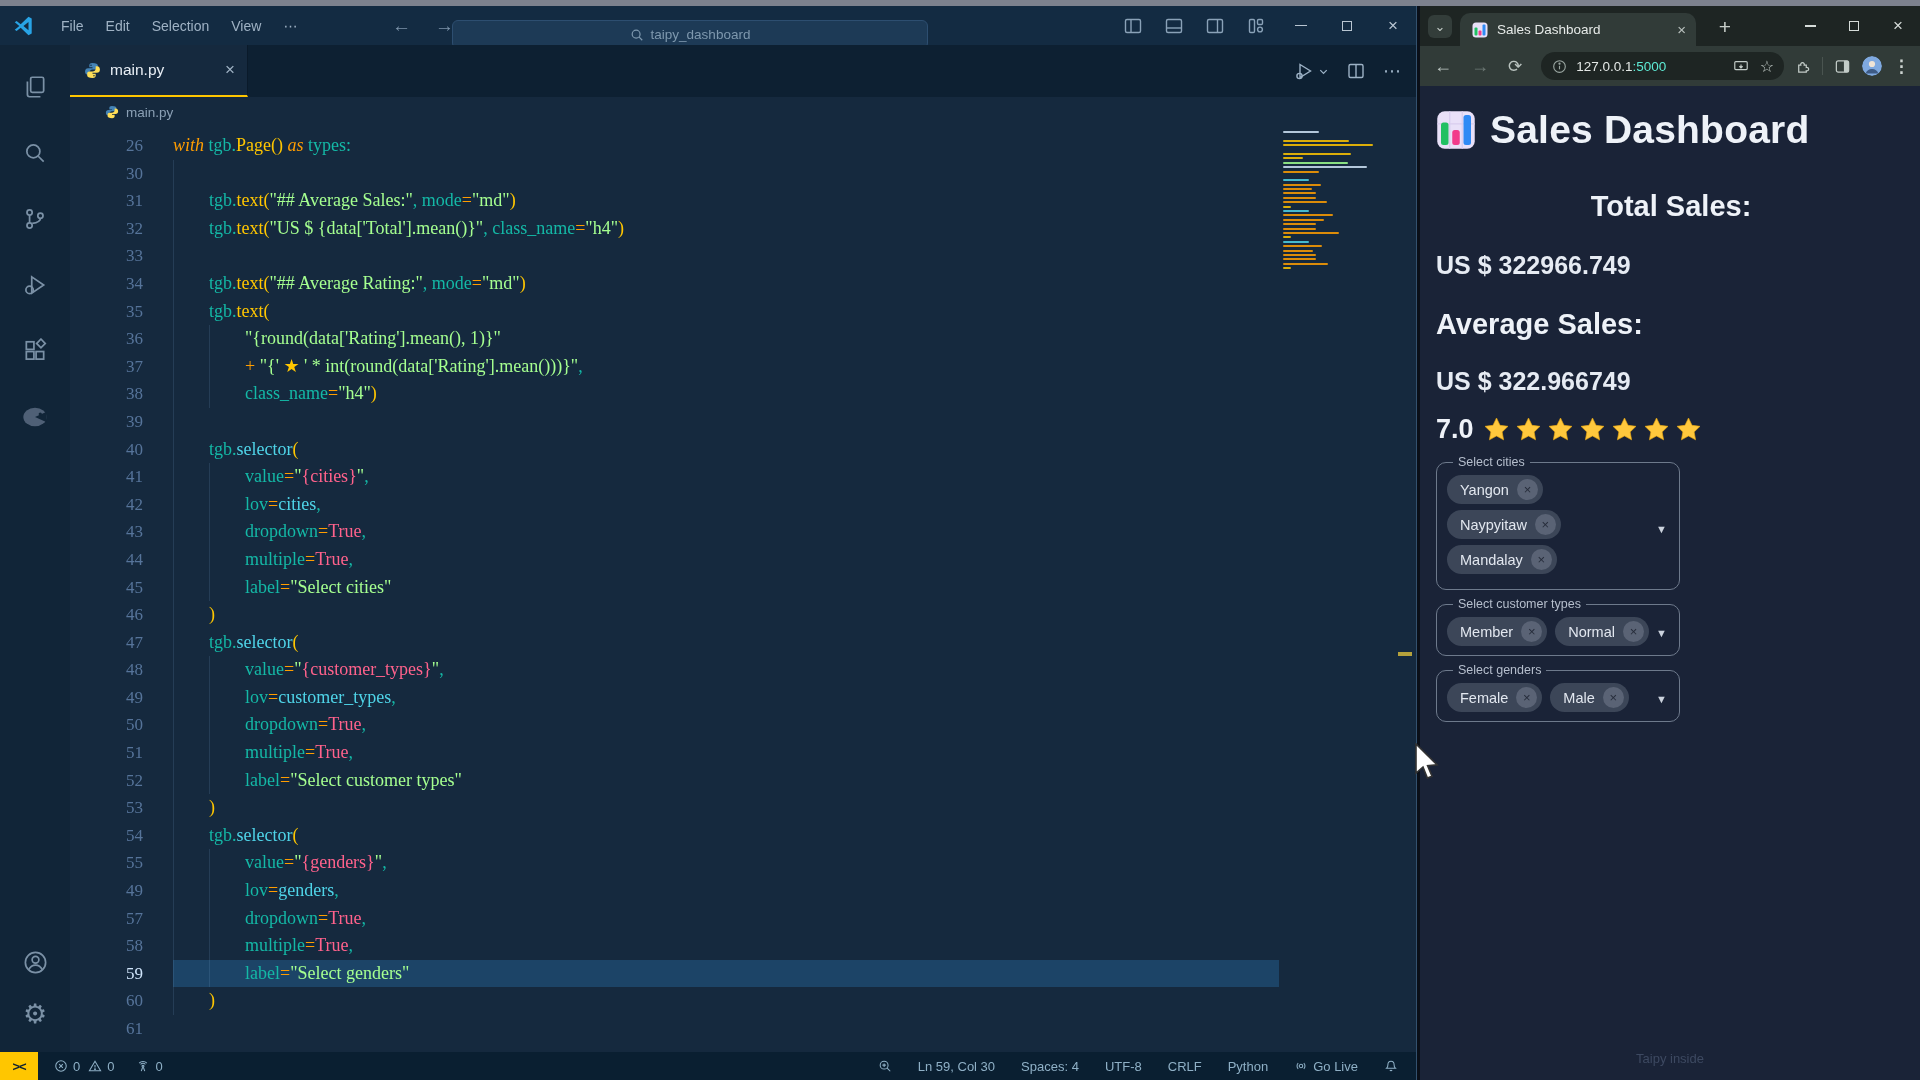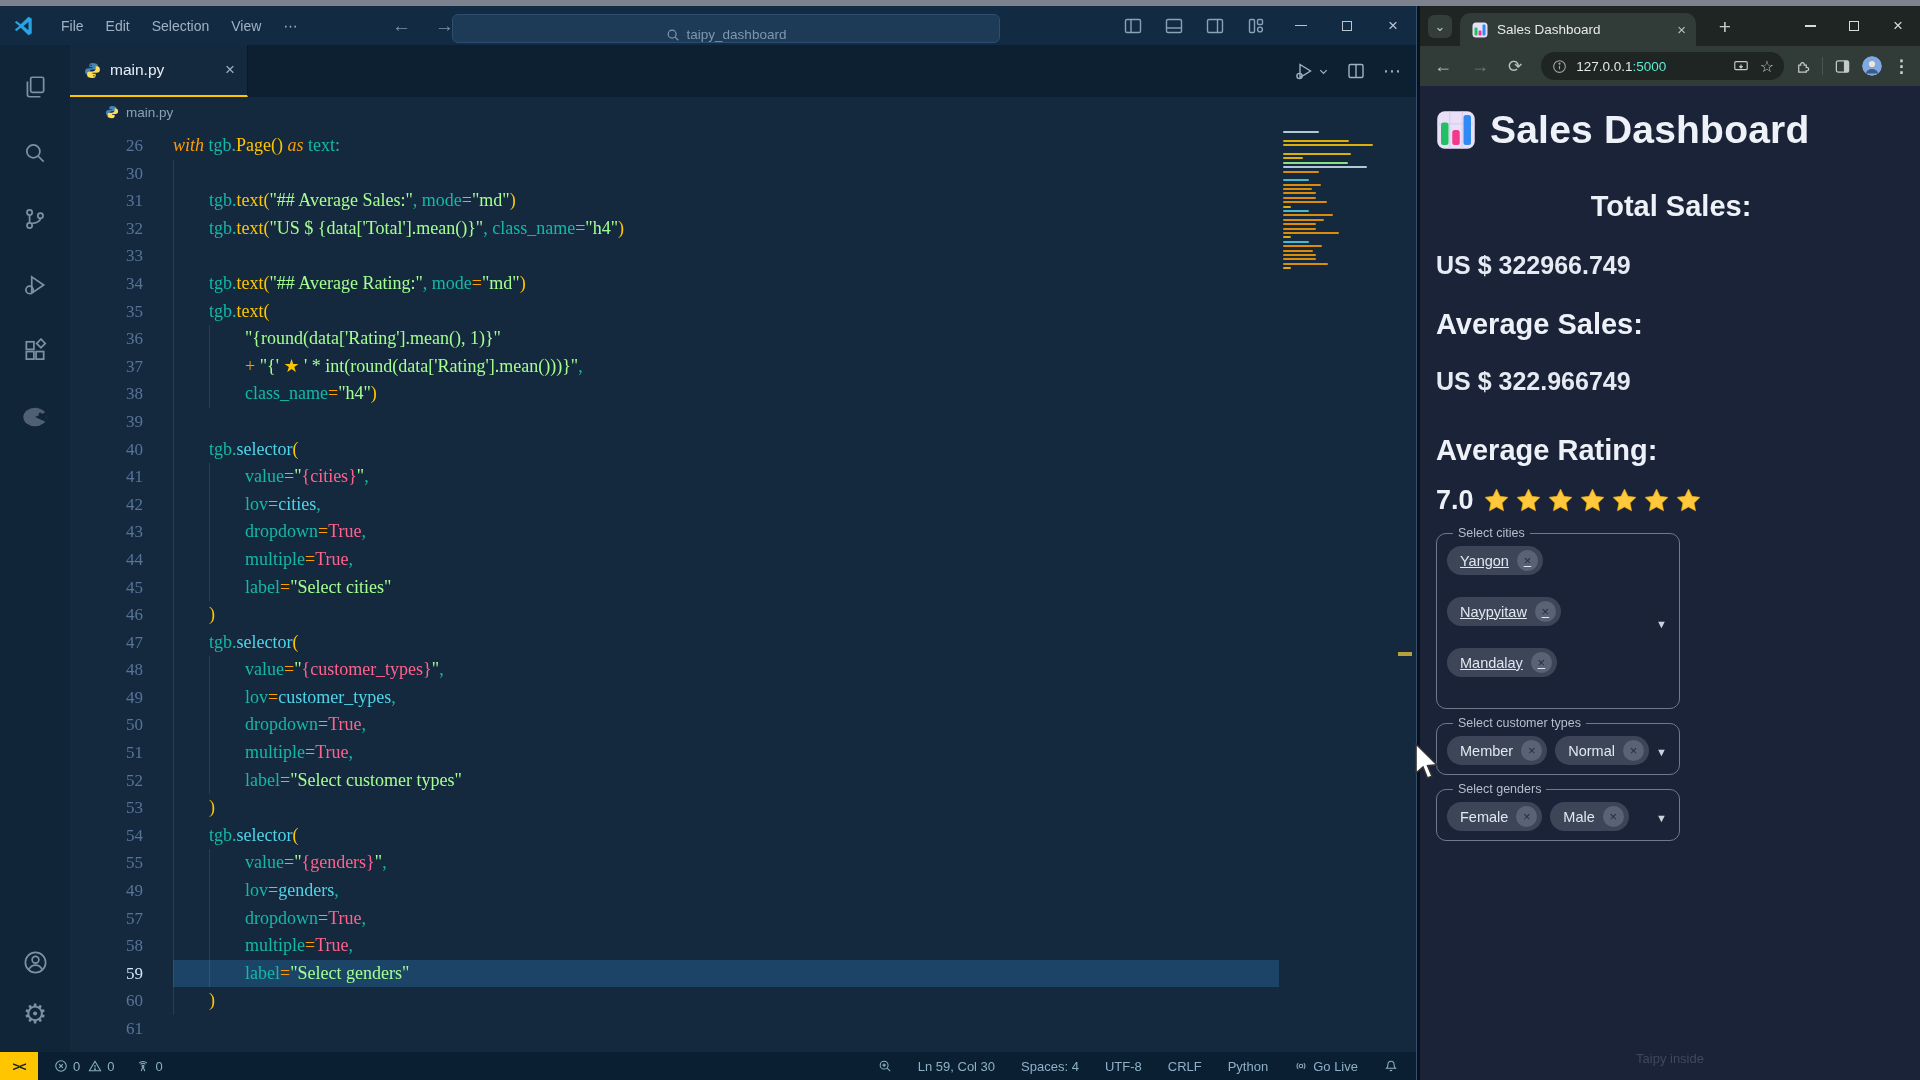--- a/index.html
+++ b/index.html
@@ -10,22 +10,22 @@
 
   
   #vscode { position:absolute; left:0; top:6px; width:1417px; height:1074px;
             background:#15293e; border-right:1px solid #33516e; }
   .titlebar { position:relative; height:39px; background:#132b42; display:flex; align-items:center; }
   .vsc-logo { margin-left:12px; width:22px; height:22px; flex:0 0 auto; }
   .menus { display:flex; margin-left:18px; gap:4px; }
   .menu-item { color:#9fb2c4; font-size:14px; padding:4px 9px; border-radius:5px; }
   .nav-arrows { position:absolute; left:392px; top:0; height:39px; display:flex; align-items:center; gap:24px;
                 color:#7d94aa; font-size:19px; }
-  .search-box { position:absolute; left:452px; top:8px; width:548px; height:29px; background:#1d3a56;
-                border:1px solid #2d4e70; border-radius:6px; display:flex; align-items:flex-end; justify-content:center;
+  .search-box { position:absolute; left:452px; top:14px; width:476px; height:29px; background:#1d3a56;
+                border:1px solid #2d4e70; border-radius:6px; display:flex; align-items:center; justify-content:center;
                 color:#7e98ae; font-size:13.5px; gap:7px; }
   .tb-icons { position:absolute; right:150px; top:0; height:39px; display:flex; align-items:center; gap:21px; color:#8aa2b8; }
   .win-controls { position:absolute; right:0; top:0; height:39px; display:flex; }
   .wc { width:46px; height:39px; display:flex; align-items:center; justify-content:center; color:#b9c6d2; }
   .wc .bar { width:12px; height:1.5px; background:#b9c6d2; }
   .wc .sq { width:10px; height:10px; border:1.4px solid #b9c6d2; }
   .wc .x { font-size:17px; }
 
   .vsc-main { position:absolute; top:39px; left:0; right:0; bottom:28px; display:flex; }
   .activitybar { width:70px; background:#112538; display:flex; flex-direction:column; align-items:center; }
@@ -112,21 +112,21 @@
   #avg-label { margin-top:28px; } #avg-value { margin-top:26px; }
   #rating-label { margin-top:38px; }
   .rating-row { margin-top:18px; display:flex; align-items:center; gap:9px; }
   .rating-num { font-size:27px; font-weight:800; }
   .stars { display:flex; gap:5px; align-items:center; }
 
   .selectors { margin-top:10px; width:244px; }
   fieldset.sel { border:1px solid #6e7a8c; border-radius:10px; padding:6px 10px 9px 10px; position:relative;
                  margin-bottom:7px; }
   fieldset.sel legend { font-size:12.5px; color:#b6bfcd; padding:0 5px; margin-left:6px; }
-  .chips.stacked .chip { display:inline-flex; margin-bottom:22px;text-decoration:underline; }
+  .chips.stacked .chip { display:inline-flex; margin-bottom:6px; }
   .chips.stacked { display:flex; flex-direction:column; align-items:flex-start; }
   .chips.row { display:flex; gap:8px; }
   .chip { display:inline-flex; align-items:center; height:29px; background:#3c4658; border-radius:15px;
           padding:0 5px 0 13px; color:#e2e7ef; font-size:14.5px; }
   .chip-x { width:21px; height:21px; border-radius:50%; background:#5a6375; color:#262c3a; font-size:13px;
             display:flex; align-items:center; justify-content:center; margin-left:8px; }
   .sel-caret { position:absolute; right:12px; top:50%; transform:translateY(-50%); color:#ccd3de; font-size:11px; }
   .watermark { position:absolute; bottom:14px; left:0; width:100%; text-align:center; color:#3d4961; font-size:13px; }
 
   #mouse-cursor { position:absolute; left:1414px; top:743px; z-index:50; }
@@ -296,21 +296,21 @@
                 <path fill="#4584b6" d="M7.9 1C5.6 1 5 2 5 3.2V5h3v.8H3.8C2.2 5.8 1 6.9 1 8.9c0 2 1.2 3.1 2.6 3.1H5V10c0-1.6 1.4-2.9 3-2.9h3c1.1 0 2-.9 2-2V3.2C13 2 11.4 1 7.9 1z"></path>
                 <path fill="#ffde57" d="M8.1 15c2.3 0 2.9-1 2.9-2.2V11H8v-.8h4.2c1.6 0 2.8-1.1 2.8-3.1 0-2-1.2-3.1-2.6-3.1H11V6c0 1.6-1.4 2.9-3 2.9H5c-1.1 0-2 .9-2 2v1.9C3 14 4.6 15 8.1 15z"></path>
               </svg>
           </span>
           <span>main.py</span>
         </div>
         <div class="editor">
           <div class="code-lines" id="code-lines">
               <div class="code-line">
                 <span class="gutter-num">26</span>
-                <span class="line-body"><span class="tok-kw">with</span><span class="tok-pl"> tgb.</span><span class="tok-fy">Page</span><span class="tok-fy">()</span><span class="tok-pl"> </span><span class="tok-kw">as</span><span class="tok-pl"> text:</span></span>
+                <span class="line-body"><span class="tok-kw">with</span><span class="tok-pl"> tgb.</span><span class="tok-fy">Page</span><span class="tok-fy">()</span><span class="tok-pl"> </span><span class="tok-kw">as</span><span class="tok-pl"> types:</span></span>
               </div>
               <div class="code-line">
                 <span class="gutter-num">30</span>
                 <span class="line-body"><span class="g"></span></span>
               </div>
               <div class="code-line">
                 <span class="gutter-num">31</span>
                 <span class="line-body"><span class="g"></span><span class="tok-pl">tgb.</span><span class="tok-fy">text</span><span class="tok-fy">(</span><span class="tok-st">"## Average Sales:"</span><span class="tok-pl">, mode</span><span class="tok-op">=</span><span class="tok-st">"md"</span><span class="tok-fy">)</span></span>
               </div>
               <div class="code-line">
@@ -610,21 +610,20 @@
               <rect x="13" y="16" width="6" height="12" rx="2" fill="#f23a8c"></rect>
               <rect x="22" y="4" width="6" height="24" rx="2" fill="#2f8af5"></rect>
             </svg>
         </span>
         <span class="dash-title">Sales Dashboard</span>
       </div>
       <div class="dash-h2" id="total-label">Total Sales:</div>
       <div class="dash-val" id="total-value">US $ 322966.749</div>
       <div class="dash-h2" id="avg-label">Average Sales:</div>
       <div class="dash-val" id="avg-value">US $ 322.966749</div>
-      <div class="dash-h2" id="rating-label">Average Rating:</div>
       <div class="rating-row">
         <span class="rating-num">7.0</span>
         <span class="stars" id="rating-stars">
             <span>
               <svg viewBox="0 0 24 24" width="27" height="27">
                 <path d="M12 1.8l3.1 6.5 7.1.9-5.2 5 1.3 7L12 17.7l-6.3 3.5 1.3-7-5.2-5 7.1-.9z" fill="#ffc83d" stroke="#e8a712" stroke-width="0.6"></path>
               </svg>
             </span>
             <span>
               <svg viewBox="0 0 24 24" width="27" height="27">

